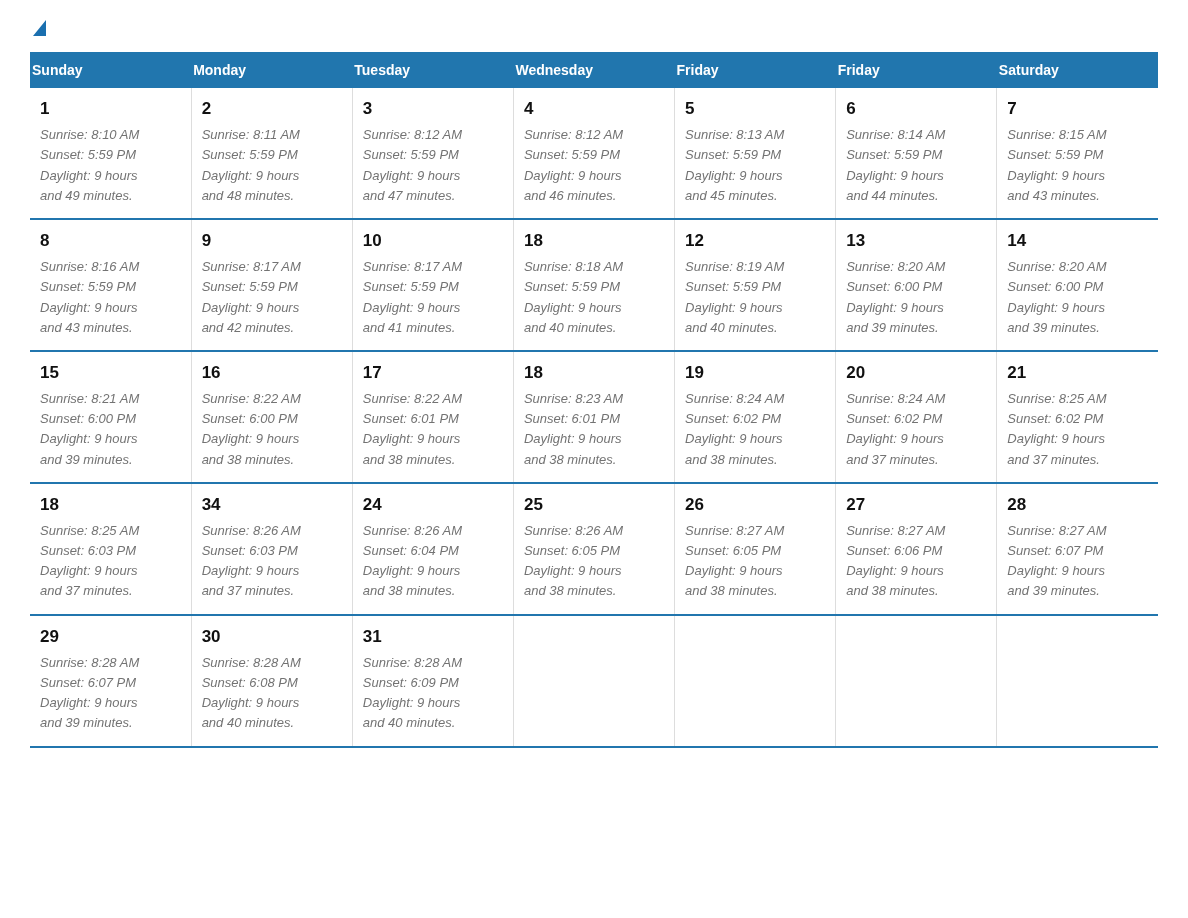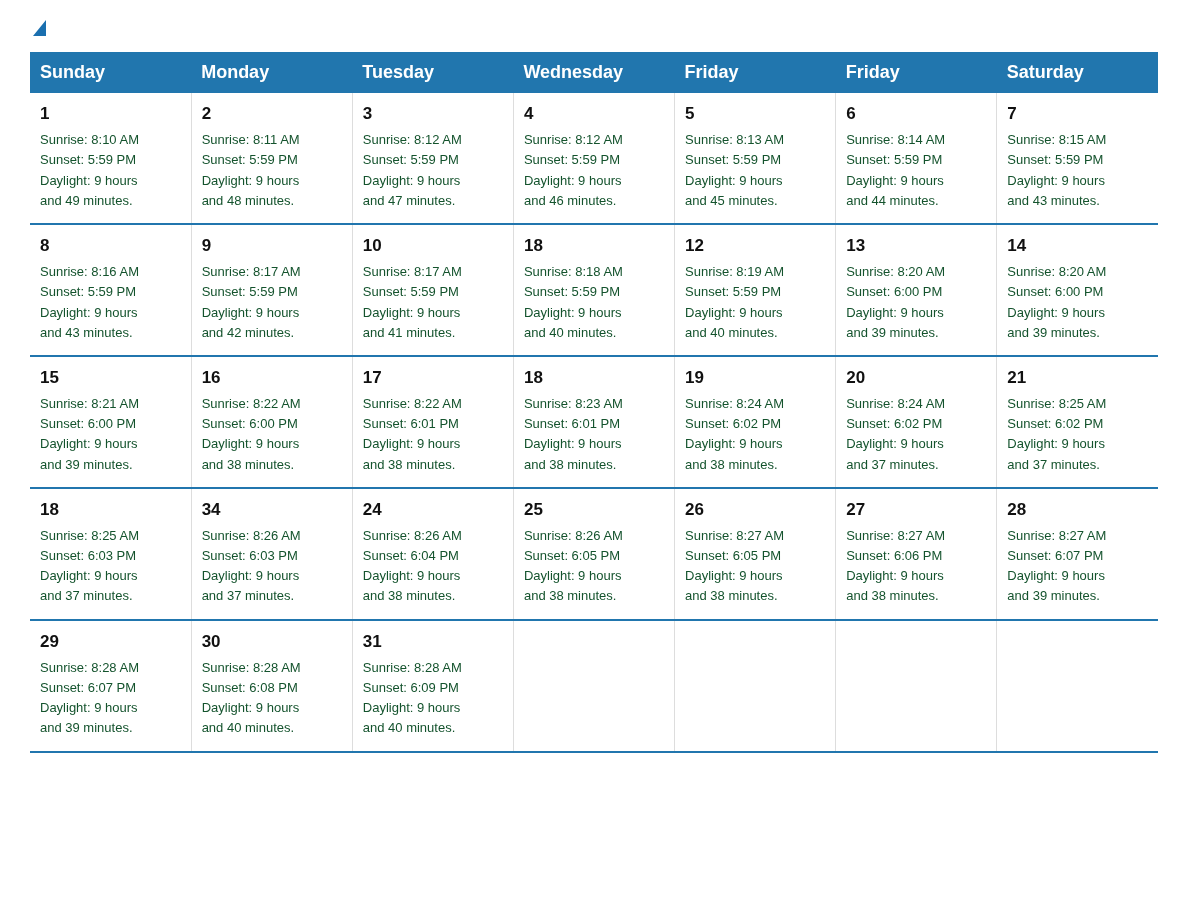--- a/index.html
+++ b/index.html
@@ -31,23 +31,23 @@
       margin-top: 4px;
     }
     table {
       width: 100%;
       border-collapse: collapse;
       table-layout: fixed;
     }
     thead th {
       background-color: #2176ae;
       color: #fff;
-      font-size: 18px;
-      font-weight: bold;
-      padding: 10px 10px;
+      font-size: 14px;
+      font-weight: bold;
+      padding: 10px 2px;
       text-align: left;
       border: none;
     }
     tbody tr {
       border-bottom: 2px solid #2176ae;
     }
     tbody td {
       vertical-align: top;
       padding: 8px 10px 12px 10px;
       font-size: 13.5px;
@@ -61,21 +61,22 @@
       border-right: none;
     }
     .day-number {
       font-size: 17px;
       font-weight: bold;
       margin-bottom: 3px;
       color: #111;
     }
     .day-info {
       font-size: 13px;
-      color: #14532d;
+      color: #737373;
+      font-style: italic;
     }
     
     .logo-wrap {
       display: inline-flex;
       flex-direction: column;
       align-items: flex-start;
     }
     .logo-line1 {
       font-size: 26px;
       font-weight: bold;

